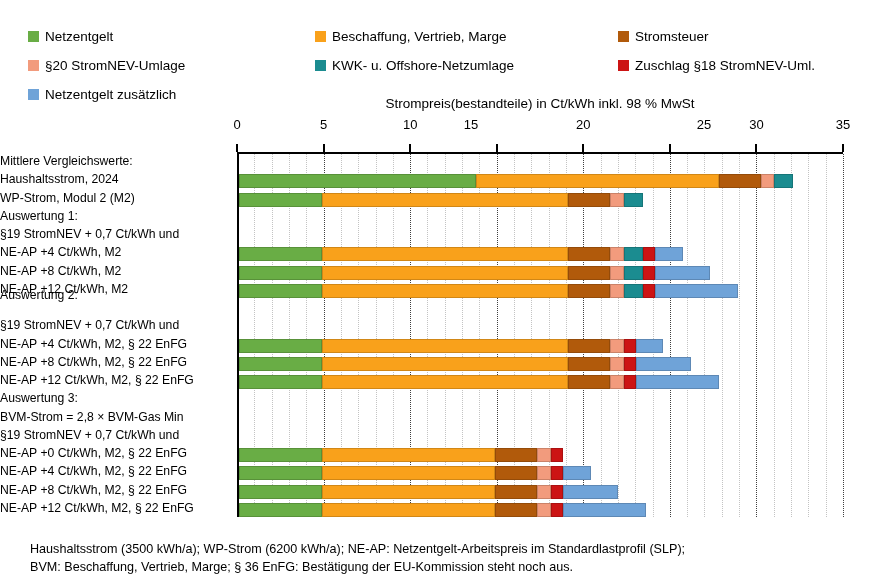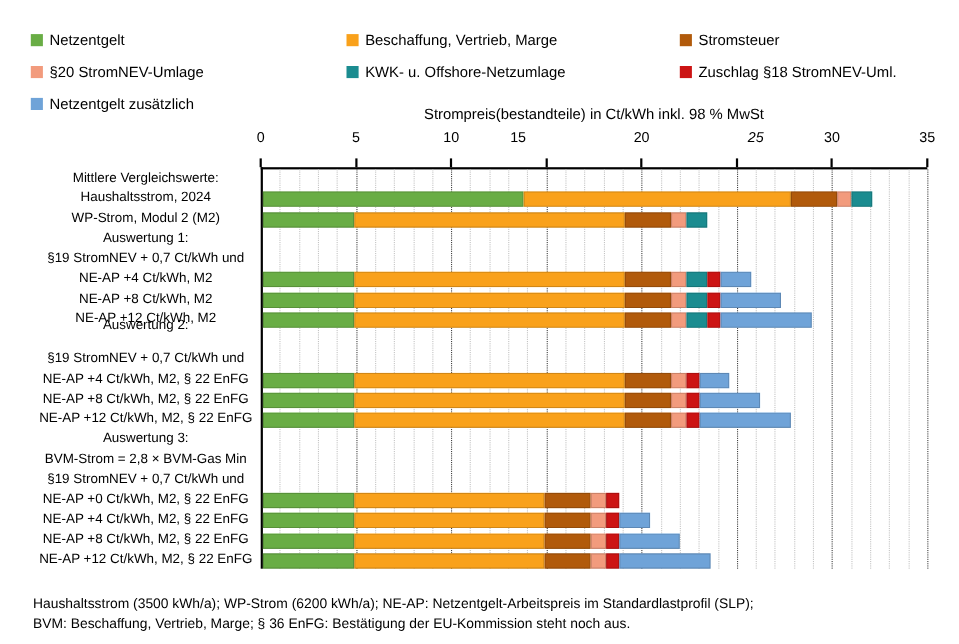--- a/index.html
+++ b/index.html
@@ -28,21 +28,21 @@
         border-top:2px solid #000;border-left:2px solid #000;box-sizing:border-box;}
   .gridline{position:absolute;top:0;bottom:0;width:0;border-left:1px dotted #c3c3c3;}
   .gridline.major{border-left:1px dotted #3f3f3f;}
   .bar-row{position:absolute;left:0;width:100%;height:18.25px;}
   .bar{position:absolute;top:2px;height:14px;display:flex;}
   .bar-segment{height:14px;box-shadow:inset 0 0 0 1px rgba(0,0,0,0.16);box-sizing:border-box;}
 
   
   .cat-labels{position:absolute;left:0;top:152px;width:229px;}
   .cat-label{position:absolute;left:0;width:229px;height:18.25px;line-height:18.5px;
-             text-align:center;font-size:12.2px;white-space:nowrap;padding-left:18px;}
+             text-align:left;font-size:12.2px;white-space:nowrap;}
 
   
   .footnote{position:absolute;left:30px;top:540px;width:812px;font-size:12.6px;line-height:1.45;}
 </style>
 </head>
 <body>
 
 <div class="chart">
   <div class="legend" id="legend">
       <div class="legend-item">
@@ -76,21 +76,21 @@
     </div>
 
   <div class="chart-title">Strompreis(bestandteile) in Ct/kWh inkl. 98 % MwSt</div>
 
   <div class="x-axis-labels" id="xlabels">
       <span class="x-tick-label" style="left: 217px;">0</span>
       <span class="x-tick-label" style="left: 303.571px;">5</span>
       <span class="x-tick-label" style="left: 390.143px;">10</span>
       <span class="x-tick-label" style="left: 451px;">15</span>
       <span class="x-tick-label" style="left: 563.286px;">20</span>
-      <span class="x-tick-label" style="left: 667px; font-style: italic;">25</span>
+      <span class="x-tick-label" style="left: 684px;">25</span>
       <span class="x-tick-label" style="left: 736.429px;">30</span>
       <span class="x-tick-label" style="left: 823px;">35</span>
     </div>
   <div class="x-ticks" id="xticks">
       <span class="x-tick" style="left: 236px;"></span>
       <span class="x-tick" style="left: 322.571px;"></span>
       <span class="x-tick" style="left: 409.143px;"></span>
       <span class="x-tick" style="left: 495.714px;"></span>
       <span class="x-tick" style="left: 582.286px;"></span>
       <span class="x-tick" style="left: 668.857px;"></span>

